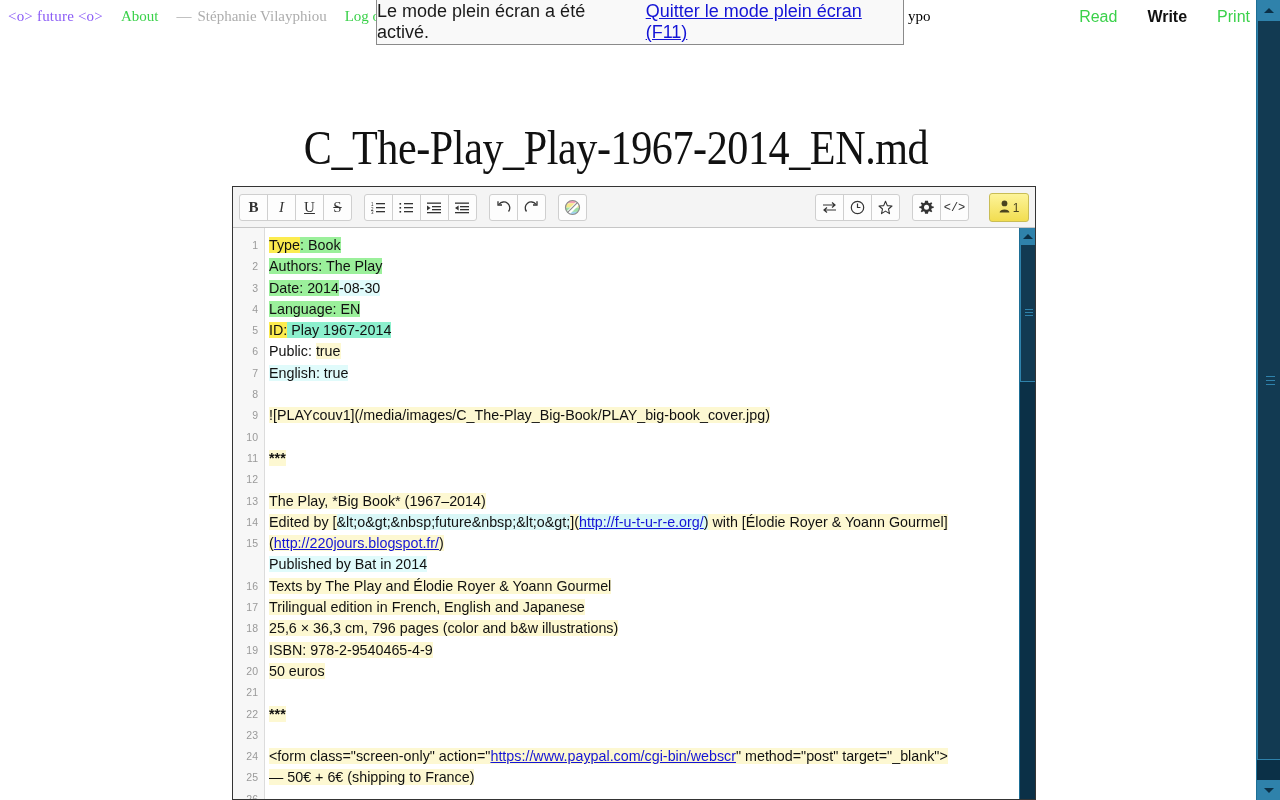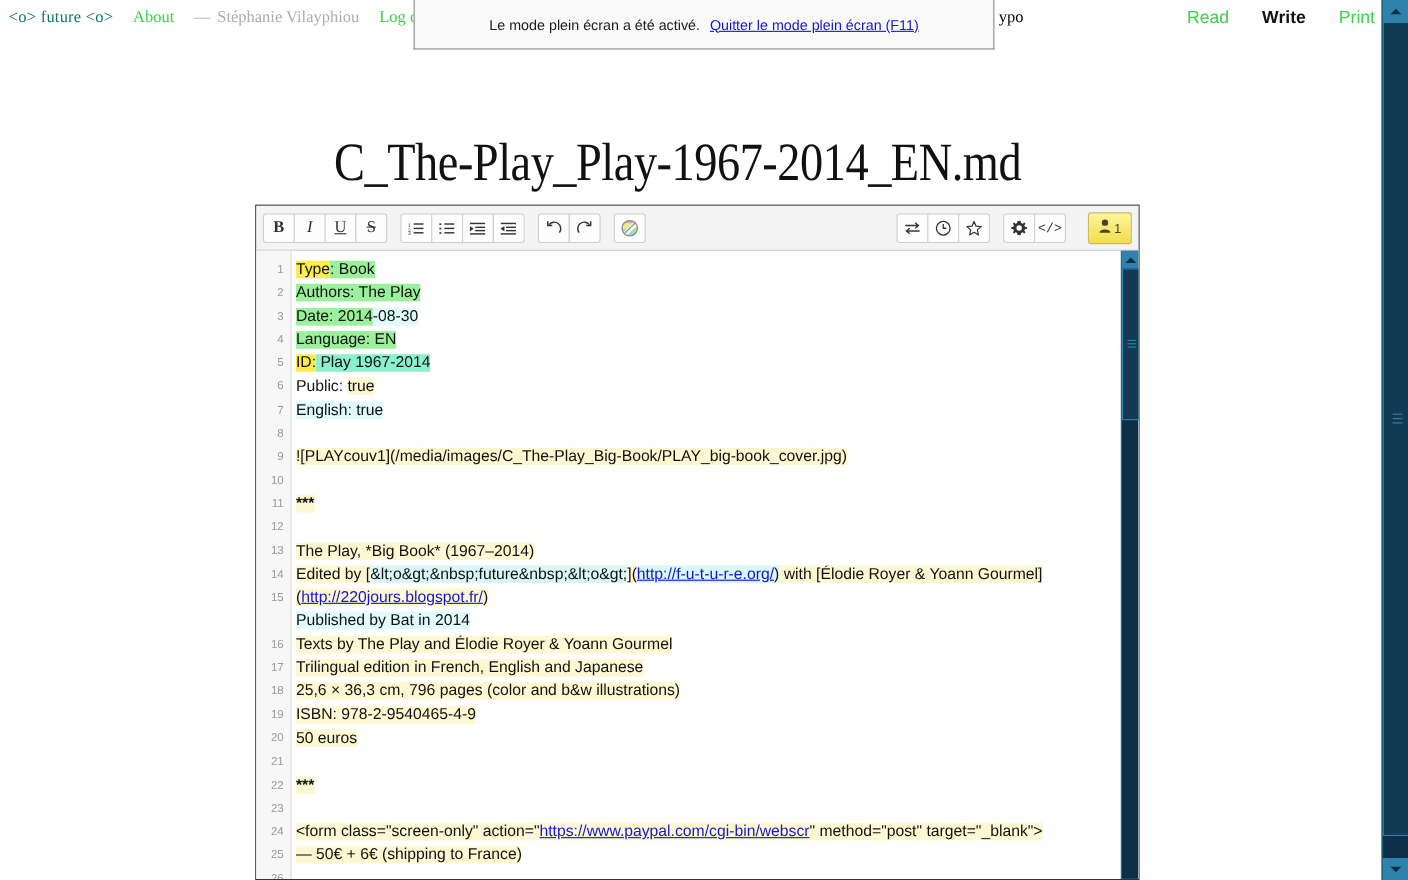--- a/index.html
+++ b/index.html
@@ -17,41 +17,41 @@
     width: 1256px; height: 34px;
     display: flex; align-items: flex-start;
     padding: 8px 0 0 8px;
     font-family: "Liberation Serif", serif;
     font-size: 15px;
     white-space: nowrap;
     z-index: 1;
   }
   .nav-left { display: flex; align-items: baseline; gap: 0; }
   .nav-link { color: #3ad14a; text-decoration: none; margin-right: 18px; }
-  .brand { color: #0f766e; margin-right: 18px; letter-spacing: .2px; }
+  .brand { color: #8b5cf6; margin-right: 18px; letter-spacing: .2px; }
   .nav-user { color: #adadad; margin-right: 18px; }
   .nav-dash { color: #adadad; margin-right: 6px; }
 
   .nav-right {
     position: absolute; right: 30px; top: 8px;
     display: flex; gap: 30px; align-items: baseline;
   }
   .nav-right .nav-link { margin-right: 0; }
   .nav-current { color: #111111; font-weight: bold; }
 
   
   .fs-notify {
     position: absolute; top: 0; left: 376px;
     width: 528px; height: 45px;
     background: #f9f9f9;
     border: 1px solid #8a8a8a;
     border-top: none;
     display: flex; align-items: center; justify-content: center;
     gap: 9px;
-    font-size: 13px;
+    font-size: 18px;
     color: #1a1a1a;
     z-index: 5;
   }
   .fs-notify .msg { color: #1a1a1a; }
   .fs-notify .exit-link {
     color: #1414d6; text-decoration: underline; cursor: pointer;
   }
 
   
   .page-title {

